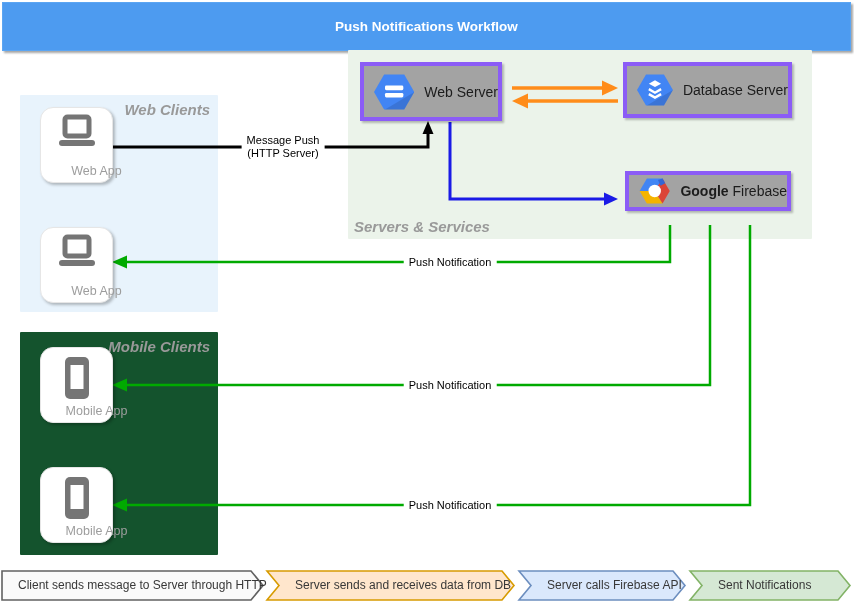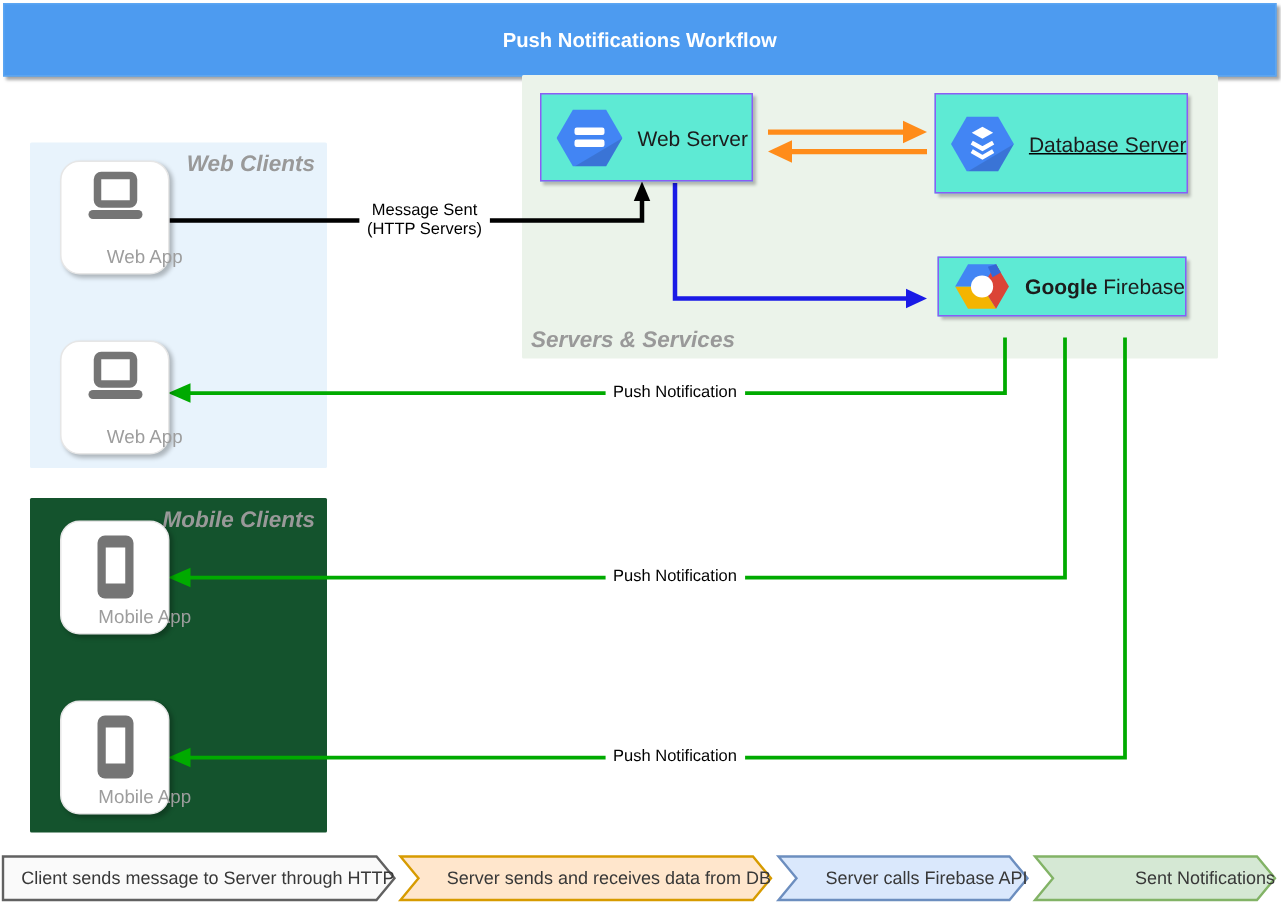--- a/index.html
+++ b/index.html
@@ -17,24 +17,24 @@
   
   .section { border-radius:1px; }
   #sec-web     { left:20px;  top:95px;  width:198px; height:217px; background:#E8F3FC;padding-left:48px; }
   #sec-mobile  { left:20px;  top:332px; width:198px; height:223px; background:#14532d; }
   #sec-servers { left:348px; top:50px;  width:464px; height:189px; background:#EBF3EA; }
   .sec-label { position:absolute; color:#999999; font-weight:bold; font-style:italic; font-size:15px; }
   #sec-web .sec-label, #sec-mobile .sec-label { top:6px; right:8px; }
   #sec-servers .sec-label { bottom:4px; left:6px; }
 
   
-  .node { background:#5eead4; border:1px solid #8b5cf6; box-shadow:2px 2px 2px rgba(0,0,0,0.25);
+  .node { background:#a3a3a3; border:4px solid #8b5cf6; box-shadow:2px 2px 2px rgba(0,0,0,0.25);
           display:flex; align-items:center; gap:10px; padding-left:10px; }
   #node-webserver { left:360px; top:62px; width:142px; height:59px; }
-  #node-dbserver  { left:623px; top:62px; width:169px; height:67px;text-decoration:underline; }
+  #node-dbserver  { left:623px; top:62px; width:169px; height:56px; }
   #node-firebase  { left:625px; top:171px; width:166px; height:40px; }
   .node .nlabel { font-size:14px; color:#1c1c1c; white-space:nowrap; }
   .node .nbold  { font-weight:bold; }
 
   
   .client { background:#ffffff; border:1px solid #E6E6E6; border-radius:13px;
             box-shadow:2px 2px 3px rgba(0,0,0,0.25); width:73px; height:76px;padding-left:20px; }
   #web-app-1    { left:40px; top:107px; }
   #web-app-2    { left:40px; top:227px; }
   #mobile-app-1 { left:40px; top:347px; }
@@ -53,21 +53,21 @@
 
   
   .edge-label { position:absolute; transform:translate(-50%,-50%); background:#ffffff;
                 font-size:11px; color:#000000; text-align:center; line-height:13px;
                 padding:1px 5px; white-space:nowrap; }
 
   
   #steps-svg { left:0; top:568px; width:854px; height:34px; }
   #steps-svg polygon { stroke-width:1.6; }
   .step-label { position:absolute; top:571px; height:29px; line-height:29px;
-                text-align:right; font-size:12px; color:#383838; white-space:nowrap; }
+                text-align:left; font-size:12px; color:#383838; white-space:nowrap;padding-left:16px; }
   #step-label-0 { left:2px;   width:261px; }
   #step-label-1 { left:279px; width:235px; }
   #step-label-2 { left:531px; width:154px; }
   #step-label-3 { left:702px; width:148px; }
 </style>
 </head>
 <body>
 
 <div id="stage">
 
@@ -164,22 +164,22 @@
 
   <div id="mobile-app-2" class="abs client">
     <svg class="cicon phicon" width="30" height="46" viewBox="0 0 30 46">
       <rect x="3" y="1" width="24" height="42" rx="5" fill="#757575"></rect>
       <rect x="8.5" y="9" width="13" height="24" fill="#ffffff"></rect>
     </svg>
     <div class="clabel">Mobile App</div>
   </div>
 
   <div class="edge-label" style="left:283px; top:147px;">
-    <div>Message Sent</div>
-    <div>(HTTP Servers)</div>
+    <div>Message Push</div>
+    <div>(HTTP Server)</div>
   </div>
   <div class="edge-label" style="left:450px; top:262px;">Push Notification</div>
   <div class="edge-label" style="left:450px; top:385px;">Push Notification</div>
   <div class="edge-label" style="left:450px; top:505px;">Push Notification</div>
 
   <svg id="steps-svg" class="abs" viewBox="0 0 854 34">
     <polygon points="2,3 251,3 263,17.5 251,32 2,32" stroke="#616161" fill="#FAFAFA"></polygon>
     <polygon points="267,3 502,3 514,17.5 502,32 267,32 279,17.5" stroke="#D79B00" fill="#FFE6CC"></polygon>
     <polygon points="519,3 673,3 685,17.5 673,32 519,32 531,17.5" stroke="#6C8EBF" fill="#DAE8FC"></polygon>
     <polygon points="690,3 838,3 850,17.5 838,32 690,32 702,17.5" stroke="#82B366" fill="#D5E8D4"></polygon>

